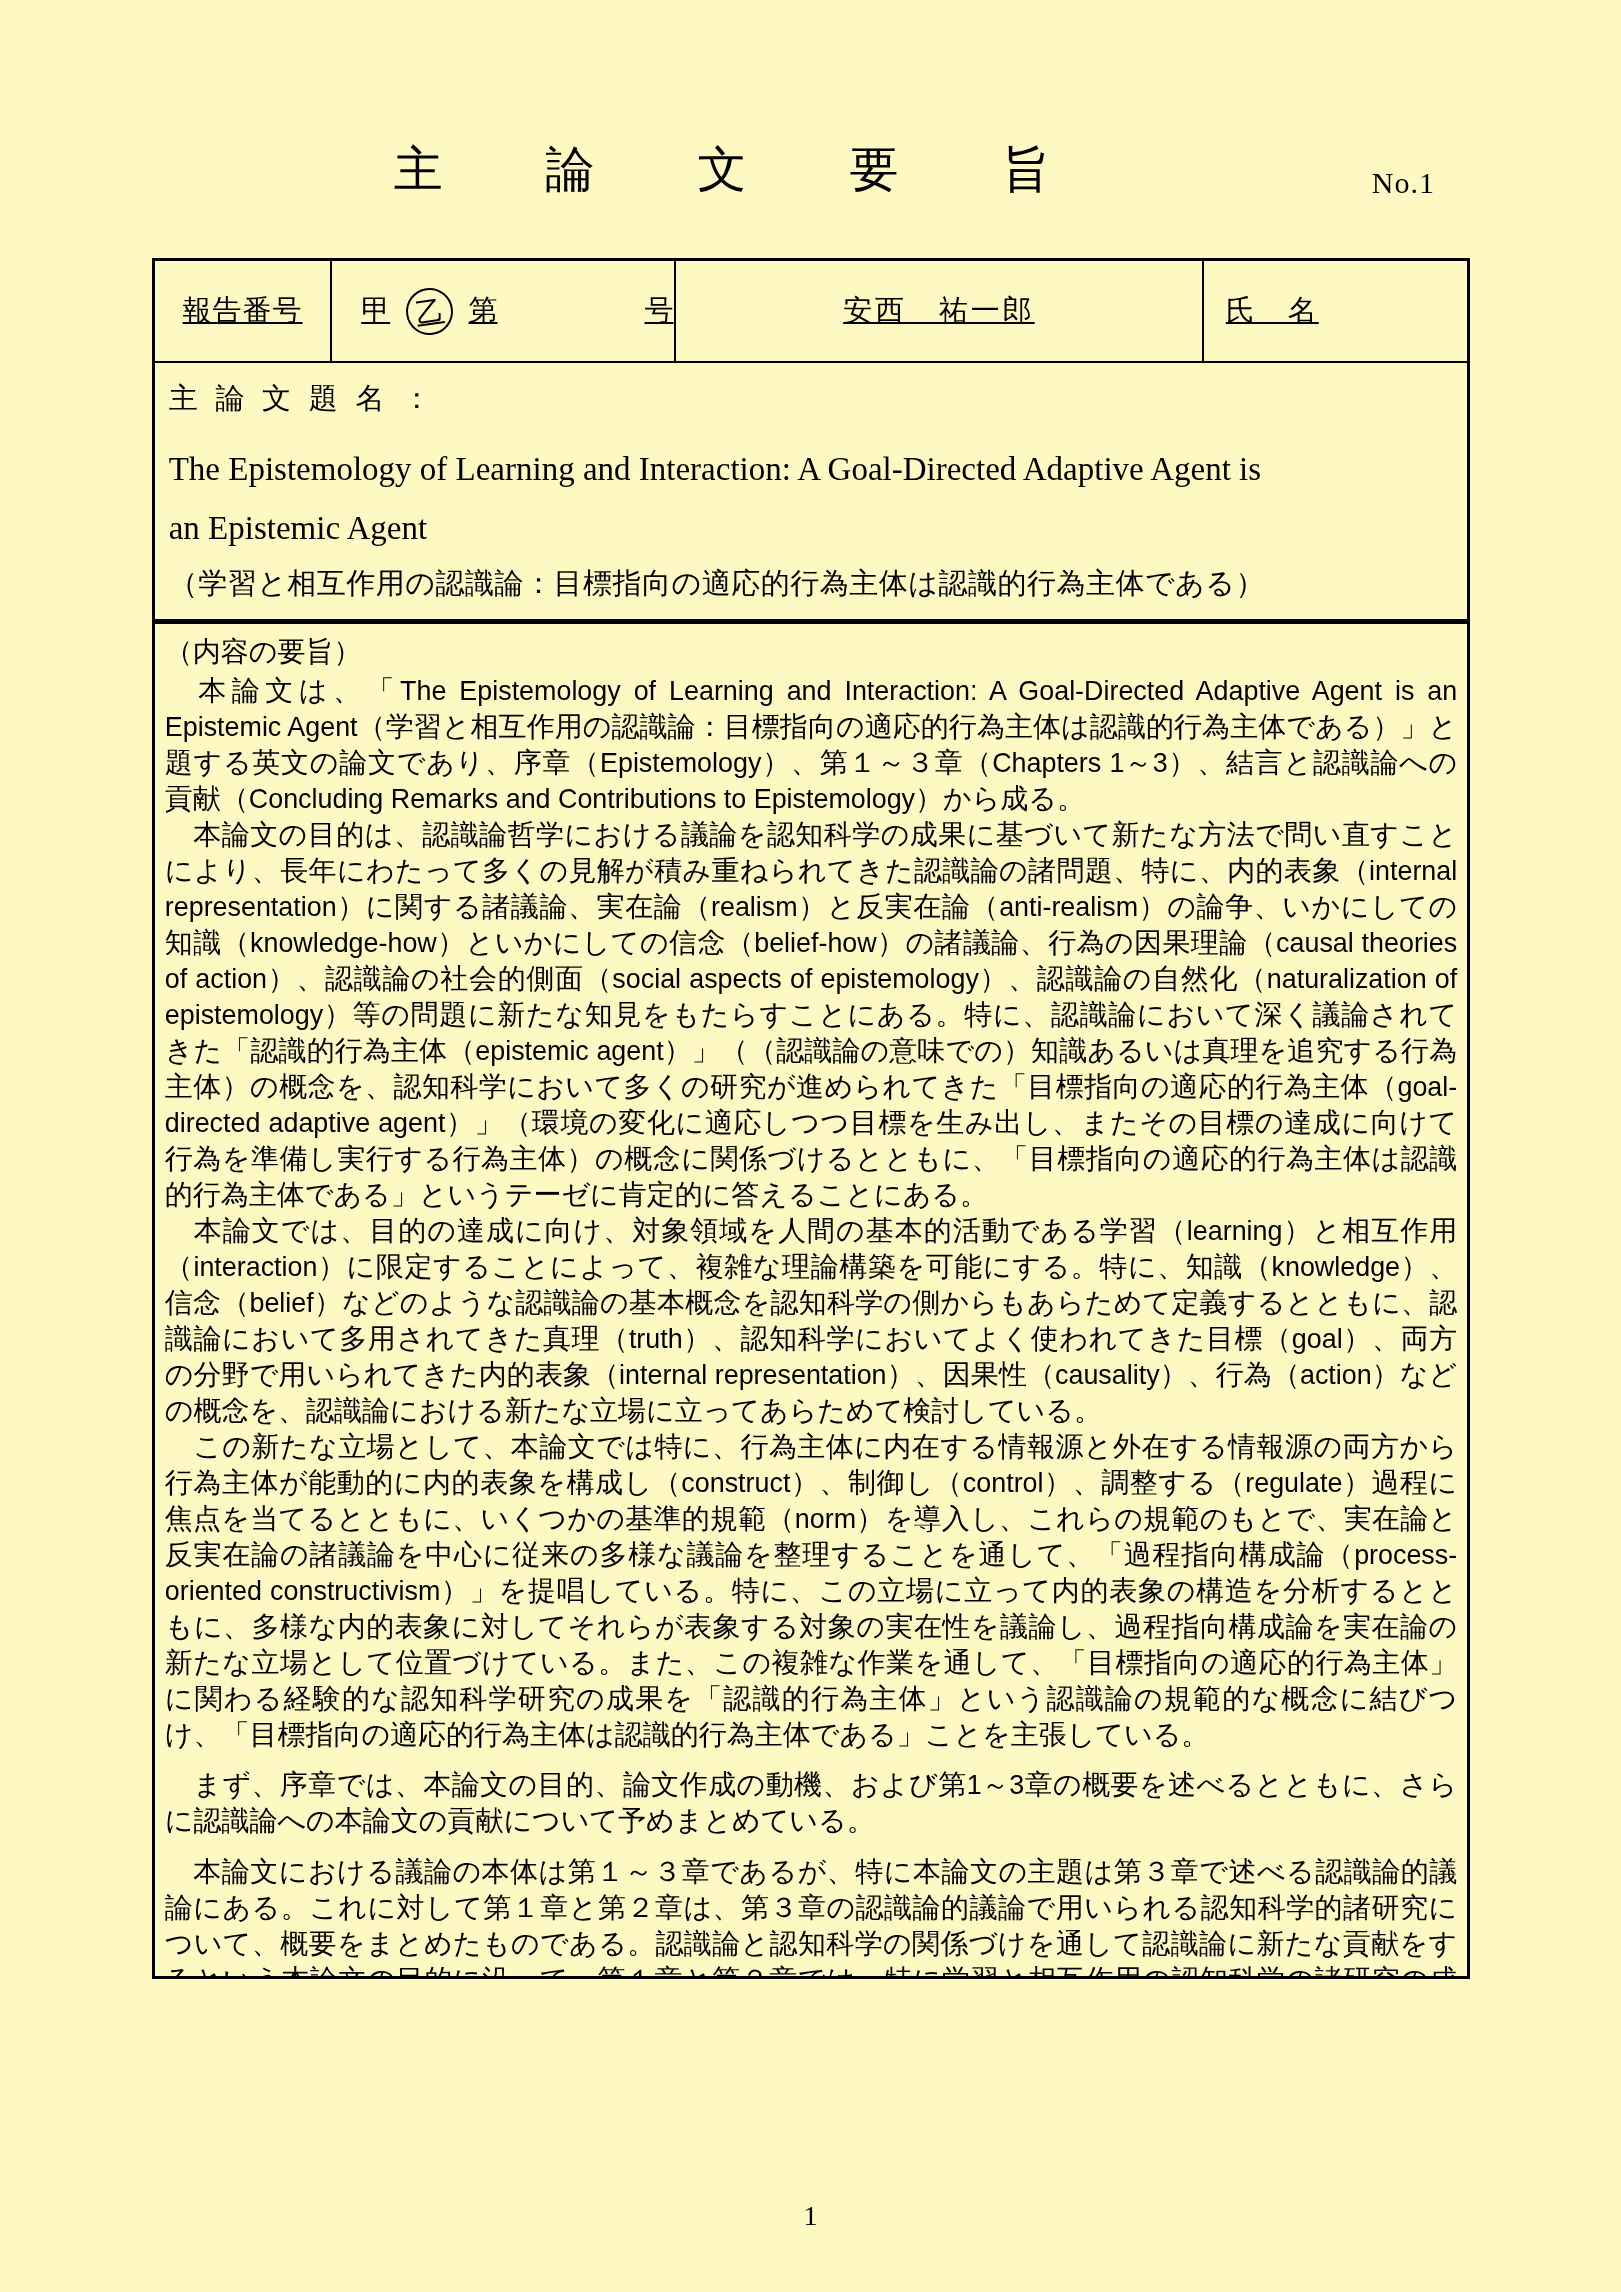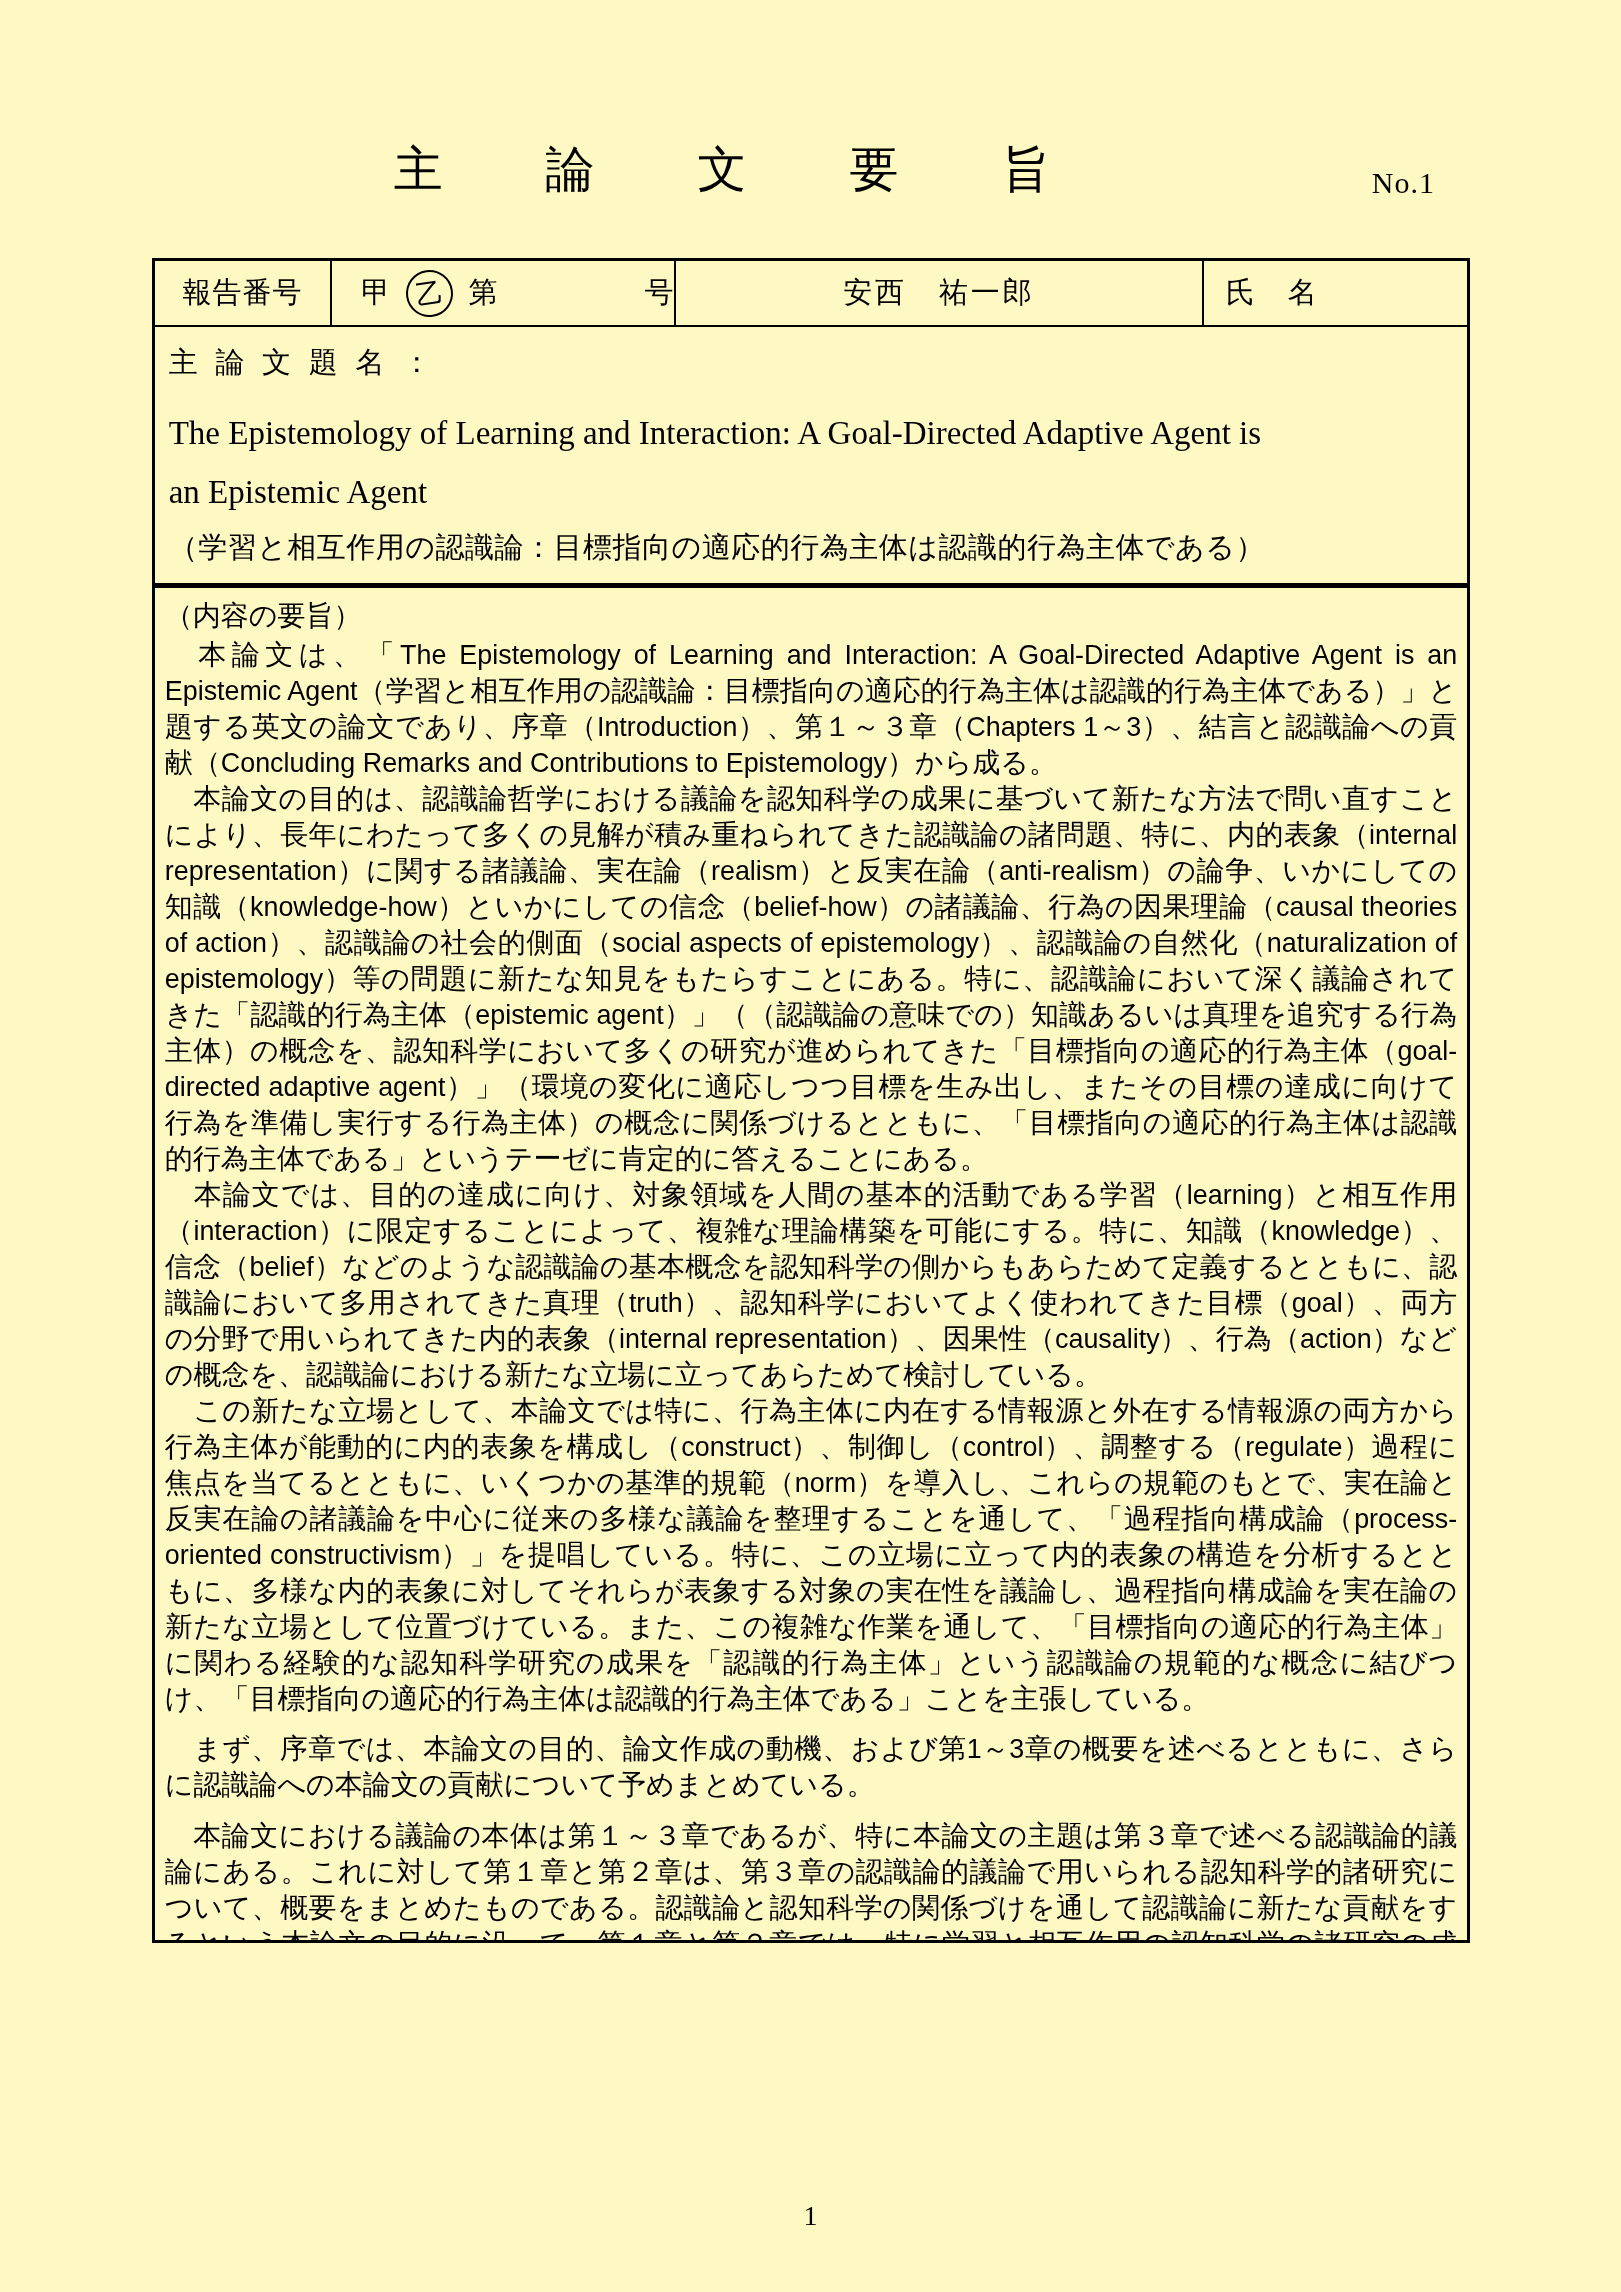--- a/index.html
+++ b/index.html
@@ -26,21 +26,21 @@
     font-size:30px;letter-spacing:1px;font-family:Liberation Serif, serif;
   }
   
   .doc-table{
     position:absolute;left:152px;top:258px;width:1318px;
     border:3.9px solid #000;
     box-sizing:border-box;
     border-collapse:collapse;
   }
   .row{display:flex;box-sizing:border-box;}
-  .row1{height:66px;border-bottom:2.9px solid #000;}
+  .row1{height:102px;border-bottom:2.9px solid #000;text-decoration:underline;}
   .cell{box-sizing:border-box;display:flex;align-items:center;font-size:29px;}
   .cell + .cell{border-left:2.9px solid #000;}
   .c-report-label{width:176px;justify-content:center;letter-spacing:1px;}
   .c-report-value{width:345px;padding-left:29px;}
   .c-name-label{width:266px;padding-left:21.6px;letter-spacing:2px;}
   .c-name-value{width:531px;justify-content:center;letter-spacing:2.9px;}
   .kou{margin-right:15.7px;}
   .otsu-circle{
     display:inline-flex;align-items:center;justify-content:center;
     width:43px;height:43px;
@@ -119,21 +119,21 @@
 
     <div class="row2">
       <div class="thesis-label">主 論 文 題 名 ：</div>
       <div class="thesis-en">The Epistemology of Learning and Interaction: A Goal-Directed Adaptive Agent is</div>
       <div class="thesis-en">an Epistemic Agent</div>
       <div class="thesis-ja">（学習と相互作用の認識論：目標指向の適応的行為主体は認識的行為主体である）</div>
     </div>
 
     <div class="row3 abstract">
       <div class="abstract-heading">（内容の要旨）</div>
-      <p>　本論文は、「<span class="latin">The Epistemology of Learning and Interaction: A Goal-Directed Adaptive Agent is an Epistemic Agent</span>（学習と相互作用の認識論：目標指向の適応的行為主体は認識的行為主体である）」と題する英文の論文であり、序章（<span class="latin">Introduction</span>）、第１～３章（<span class="latin">Chapters 1～3</span>）、結言と認識論への貢献（<span class="latin">Concluding Remarks and Contributions to Epistemology</span>）から成る。</p>
+      <p>　本論文は、「<span class="latin">The Epistemology of Learning and Interaction: A Goal-Directed Adaptive Agent is an Epistemic Agent</span>（学習と相互作用の認識論：目標指向の適応的行為主体は認識的行為主体である）」と題する英文の論文であり、序章（<span class="latin">Epistemology</span>）、第１～３章（<span class="latin">Chapters 1～3</span>）、結言と認識論への貢献（<span class="latin">Concluding Remarks and Contributions to Epistemology</span>）から成る。</p>
       <p>　本論文の目的は、認識論哲学における議論を認知科学の成果に基づいて新たな方法で問い直すことにより、長年にわたって多くの見解が積み重ねられてきた認識論の諸問題、特に、内的表象（<span class="latin">internal representation</span>）に関する諸議論、実在論（<span class="latin">realism</span>）と反実在論（<span class="latin">anti-realism</span>）の論争、いかにしての知識（<span class="latin">knowledge-how</span>）といかにしての信念（<span class="latin">belief-how</span>）の諸議論、行為の因果理論（<span class="latin">causal theories of action</span>）、認識論の社会的側面（<span class="latin">social aspects of epistemology</span>）、認識論の自然化（<span class="latin">naturalization of epistemology</span>）等の問題に新たな知見をもたらすことにある。特に、認識論において深く議論されてきた「認識的行為主体（<span class="latin">epistemic agent</span>）」（（認識論の意味での）知識あるいは真理を追究する行為主体）の概念を、認知科学において多くの研究が進められてきた「目標指向の適応的行為主体（<span class="latin">goal-directed adaptive agent</span>）」（環境の変化に適応しつつ目標を生み出し、またその目標の達成に向けて行為を準備し実行する行為主体）の概念に関係づけるとともに、「目標指向の適応的行為主体は認識的行為主体である」というテーゼに肯定的に答えることにある。</p>
       <p>　本論文では、目的の達成に向け、対象領域を人間の基本的活動である学習（<span class="latin">learning</span>）と相互作用（<span class="latin">interaction</span>）に限定することによって、複雑な理論構築を可能にする。特に、知識（<span class="latin">knowledge</span>）、信念（<span class="latin">belief</span>）などのような認識論の基本概念を認知科学の側からもあらためて定義するとともに、認識論において多用されてきた真理（<span class="latin">truth</span>）、認知科学においてよく使われてきた目標（<span class="latin">goal</span>）、両方の分野で用いられてきた内的表象（<span class="latin">internal representation</span>）、因果性（<span class="latin">causality</span>）、行為（<span class="latin">action</span>）などの概念を、認識論における新たな立場に立ってあらためて検討している。</p>
       <p>　この新たな立場として、本論文では特に、行為主体に内在する情報源と外在する情報源の両方から行為主体が能動的に内的表象を構成し（<span class="latin">construct</span>）、制御し（<span class="latin">control</span>）、調整する（<span class="latin">regulate</span>）過程に焦点を当てるとともに、いくつかの基準的規範（<span class="latin">norm</span>）を導入し、これらの規範のもとで、実在論と反実在論の諸議論を中心に従来の多様な議論を整理することを通して、「過程指向構成論（<span class="latin">process-oriented constructivism</span>）」を提唱している。特に、この立場に立って内的表象の構造を分析するとともに、多様な内的表象に対してそれらが表象する対象の実在性を議論し、過程指向構成論を実在論の新たな立場として位置づけている。また、この複雑な作業を通して、「目標指向の適応的行為主体」に関わる経験的な認知科学研究の成果を「認識的行為主体」という認識論の規範的な概念に結びつけ、「目標指向の適応的行為主体は認識的行為主体である」ことを主張している。</p>
       <p class="gap-before gap-after">　まず、序章では、本論文の目的、論文作成の動機、および第<span class="latin">1～3</span>章の概要を述べるとともに、さらに認識論への本論文の貢献について予めまとめている。</p>
       <p>　本論文における議論の本体は第１～３章であるが、特に本論文の主題は第３章で述べる認識論的議論にある。これに対して第１章と第２章は、第３章の認識論的議論で用いられる認知科学的諸研究について、概要をまとめたものである。認識論と認知科学の関係づけを通して認識論に新たな貢献をするという本論文の目的に沿って、第１章と第２章では、特に学習と相互作用の認知科学の諸研究の成果が、心理学、神経科学、進化の研究、人類学、言語学、コンピュータ科学、その他の関連分野を含</p>
     </div>
 
   </div>
 
   <div class="footer-page">1</div>

